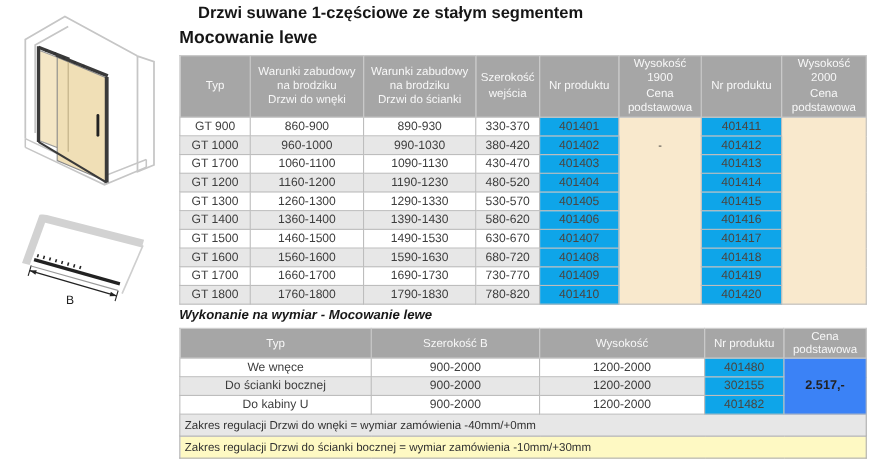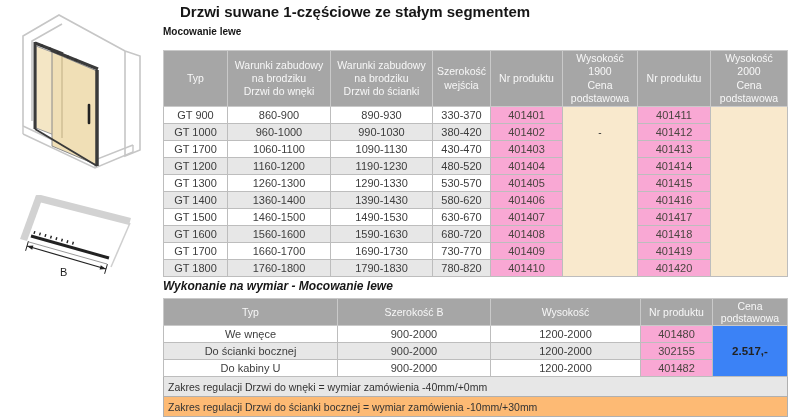--- a/index.html
+++ b/index.html
@@ -1,36 +1,36 @@
 <!DOCTYPE html>
 <html><head>
 <meta charset="utf-8">
 <style>
   html,body{margin:0;padding:0;background:#fff;}
   .sheet{position:relative;width:800px;height:420px;background:#fff;overflow:hidden;
          font-family:"Liberation Sans",sans-serif;-webkit-font-smoothing:antialiased;}
   .content{position:absolute;left:163px;top:0;width:626px;}
   .title{position:absolute;top:3px;left:17px;font-size:15px;font-weight:bold;color:#161616;white-space:nowrap;}
-  .subtitle{position:absolute;top:26px;left:0;font-size:10px;font-weight:bold;color:#161616;}
+  .subtitle{position:absolute;top:26px;left:0;font-size:16px;font-weight:bold;color:#161616;}
   .sec2-title{position:absolute;top:279px;left:0;font-size:12px;font-weight:bold;color:#161616;font-style:italic;}
 
   table{border-collapse:collapse;table-layout:fixed;width:624px;border:1px solid #a9a9a9;}
   .t1{position:absolute;top:50px;left:0;}
   .t2{position:absolute;top:298px;left:0;}
   th{background:#a6a6a6;color:#f7f7f7;font-weight:400;font-size:10.5px;line-height:1.25;
      white-space:pre-line;border:1px solid #c9c9c9;padding:1px 0;vertical-align:middle;}
   .t1 th{height:53px;}
   .t2 th{height:24px;line-height:1.15;}
   td{font-size:11px;color:#3d3d3d;text-align:center;border:1px solid #bdbdbd;height:16px;padding:0;background:#fff;}
   tbody tr:nth-child(even) td:not(.nr):not(.cream){background:#e7e7e7;}
-  td.nr{background:#f9a8d4;color:#4a4540;}
+  td.nr{background:#0ea5e9;color:#4a4540;}
   td.cream{background:#f9e9cd;vertical-align:top;}
   td.cream .dash{display:inline-block;padding-top:20px;font-size:10px;color:#333;}
   td.price{background:#3b82f6;font-weight:bold;font-size:11.5px;color:#222;vertical-align:middle;text-align:center;}
-  tr.note-row td{background:#fdba74;text-align:left;padding:2px 4px;font-size:10.5px;height:15px;
+  tr.note-row td{background:#fef9c3;text-align:left;padding:2px 4px;font-size:10.5px;height:15px;
                  color:#333;border:1px solid #b0b0b0;}
   svg{position:absolute;display:block;}
 </style>
 </head>
 <body>
 
 <div class="sheet">
 
   <svg style="left:10px;top:8px;" width="145" height="186" viewBox="10 10 145 186">
     <g stroke="#c6c6c6" stroke-width="1.6" fill="none">

